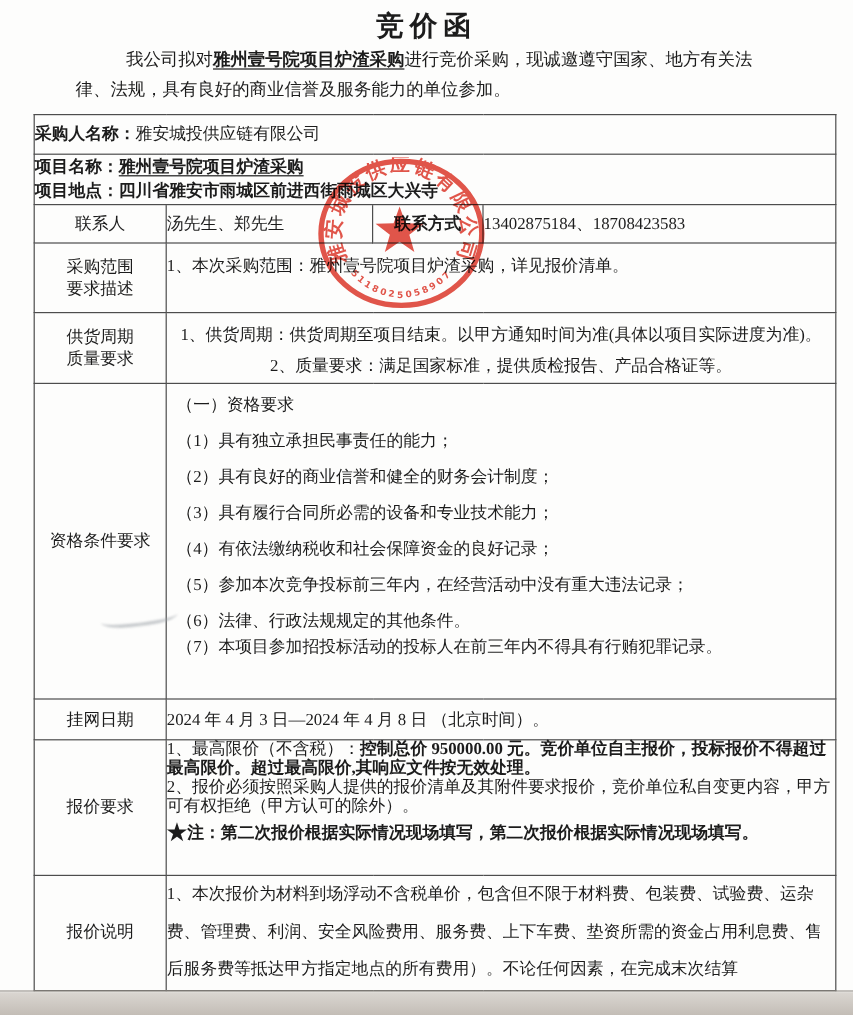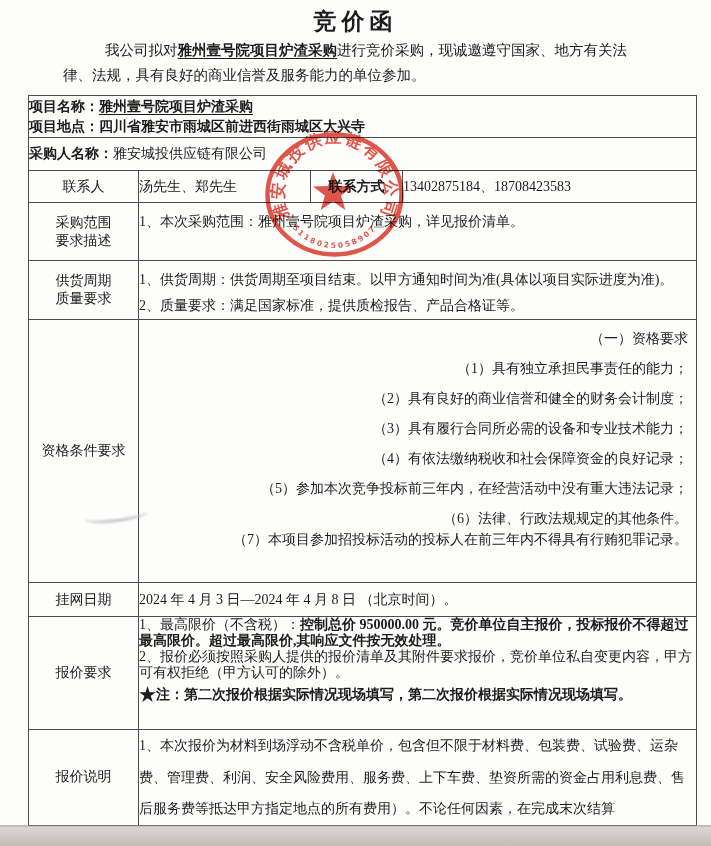--- a/index.html
+++ b/index.html
@@ -88,30 +88,30 @@
 
 <table class="doc">
   <colgroup>
       <col style="width:110px">
       <col style="width:172px">
       <col style="width:92px">
       <col>
     </colgroup>
 
   <tbody>
-      <tr style="height:42px;">
+      <tr style="height:33px;">
+    <td colspan="4" class="full-cell">
+      <span class="bold">采购人名称：</span><span>雅安城投供应链有限公司</span>
+    </td>
+  </tr>
+
+  <tr style="height:42px;">
     <td colspan="4" class="full-cell bold row-head">
       <div class="content-line"><span>项目名称：</span><span class="uline2">雅州壹号院项目炉渣采购</span></div>
       <div class="content-line"><span>项目地点：</span><span>四川省雅安市雨城区前进西街雨城区大兴寺</span></div>
-    </td>
-  </tr>
-
-  <tr style="height:33px;">
-    <td colspan="4" class="full-cell">
-      <span class="bold">采购人名称：</span><span>雅安城投供应链有限公司</span>
     </td>
   </tr>
 
   <tr style="height:32px;">
     <td class="label-cell">联系人</td>
     <td class="content-cell">汤先生、郑先生</td>
     <td class="label-cell bold">联系方式</td>
     <td class="content-cell">13402875184、18708423583</td>
   </tr>
 
@@ -125,29 +125,29 @@
     <td colspan="3" class="content-cell" style="vertical-align:top; padding-top:10px;">1、本次采购范围：雅州壹号院项目炉渣采购，详见报价清单。</td>
   </tr>
 
   <tr style="height:53px;">
     <td class="label-cell">
       <div class="label-stack">
         <div>供货周期</div>
         <div>质量要求</div>
       </div>
     </td>
-    <td colspan="3" class="content-cell" style="vertical-align:top; padding-top:6px; line-height:26px;">
+    <td colspan="3" class="content-cell" style="vertical-align:top; padding-top:6px; line-height:26px;text-align:center;">
       <div>1、供货周期：供货周期至项目结束。以甲方通知时间为准(具体以项目实际进度为准)。</div>
       <div>2、质量要求：满足国家标准，提供质检报告、产品合格证等。</div>
     </td>
   </tr>
 
   <tr style="height:263px;">
     <td class="label-cell">资格条件要求</td>
-    <td colspan="3" style="vertical-align:top;text-align:right;">
+    <td colspan="3" style="vertical-align:top;">
       <div class="qual-wrap">
         <div class="qual-item">（一）资格要求</div>
         <div class="qual-item">（1）具有独立承担民事责任的能力；</div>
         <div class="qual-item">（2）具有良好的商业信誉和健全的财务会计制度；</div>
         <div class="qual-item">（3）具有履行合同所必需的设备和专业技术能力；</div>
         <div class="qual-item">（4）有依法缴纳税收和社会保障资金的良好记录；</div>
         <div class="qual-item">（5）参加本次竞争投标前三年内，在经营活动中没有重大违法记录；</div>
         <div class="qual-item">（6）法律、行政法规规定的其他条件。</div>
         <div class="qual-item">（7）本项目参加招投标活动的投标人在前三年内不得具有行贿犯罪记录。</div>
       </div>

